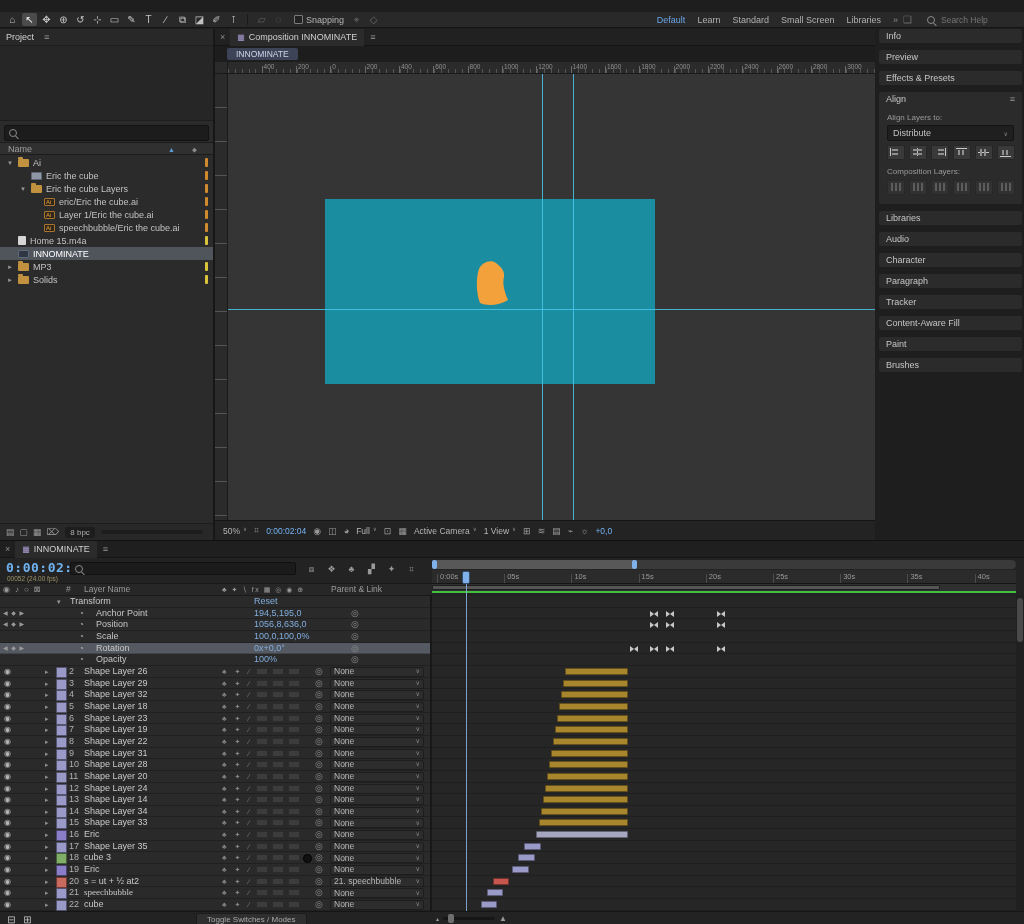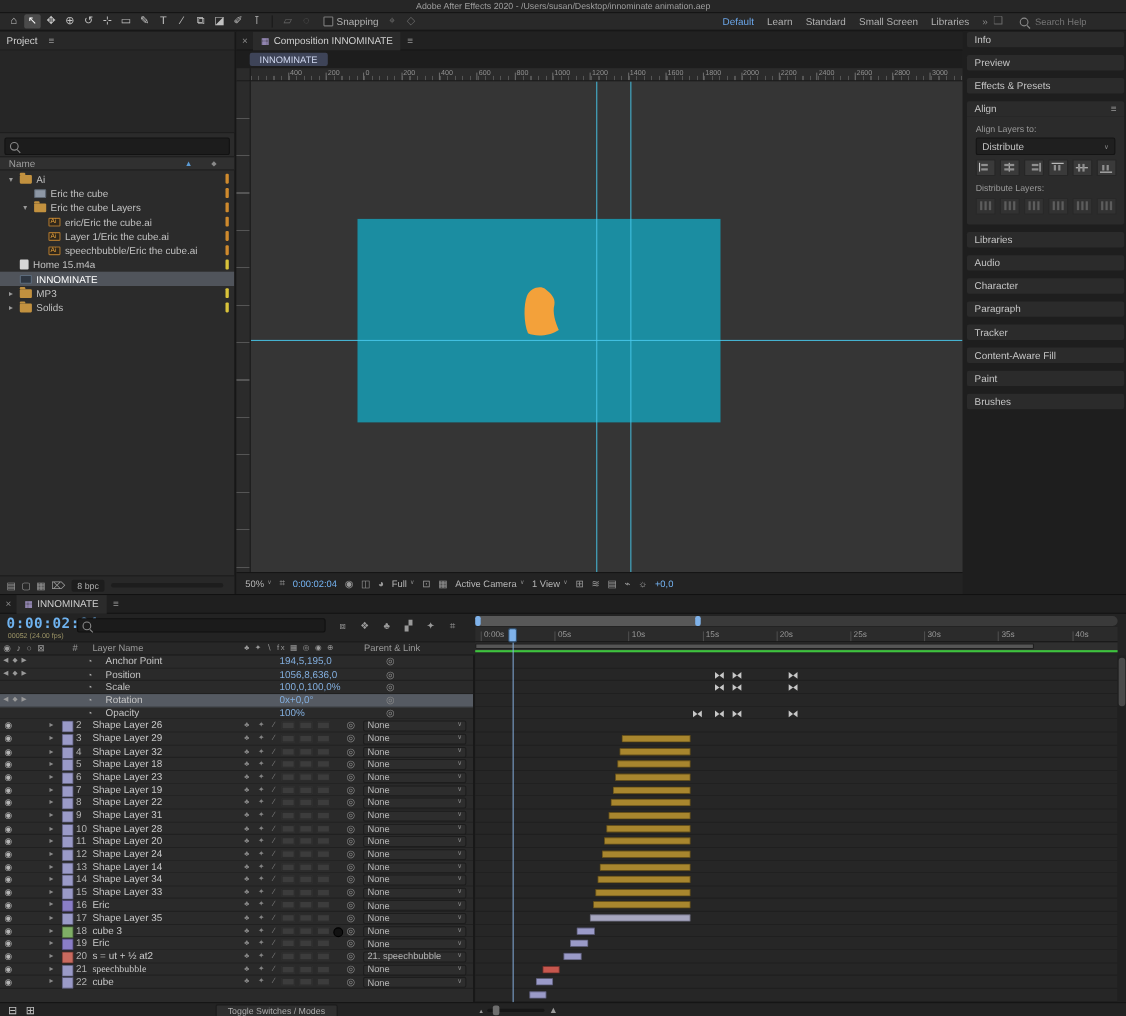--- a/index.html
+++ b/index.html
@@ -156,21 +156,20 @@
   .zoomctl{position:absolute;left:436px;top:1px;display:flex;align-items:center;gap:4px;color:#9a9a9a;height:11px;}
   .zo{font-size:6px;} .zi{font-size:8px;}
   .zgroove{position:relative;width:52px;height:3px;background:#161616;border-radius:2px;}
   .zhandle{position:absolute;left:5px;top:-3px;width:6px;height:9px;background:#6e6e6e;border-radius:2px;}
 </style>
 </head>
 <body>
 
 <div id="root">
 
-  <div id="titlebar">Adobe After Effects 2020 - /Users/susan/Desktop/innominate animation.aep</div>
 
   <div id="toolbar">
     <span id="tools" style="display:flex;gap:2px;">
         <span class="tool">⌂</span>
         <span class="tool active">↖</span>
         <span class="tool">✥</span>
         <span class="tool">⊕</span>
         <span class="tool">↺</span>
         <span class="tool">⊹</span>
         <span class="tool">▭</span>
@@ -438,21 +437,21 @@
           </span>
           <span class="albtn al-vc">
             <i></i>
             <b></b>
           </span>
           <span class="albtn al-b">
             <i></i>
             <b></b>
           </span>
         </div>
-      <div class="allabel">Distribute Layers:</div>
+      <div class="allabel">Composition Layers:</div>
       <div class="alrow" id="distbuttons">
           <span class="albtn dist">
             <b></b>
           </span>
           <span class="albtn dist">
             <b></b>
           </span>
           <span class="albtn dist">
             <b></b>
           </span>
@@ -556,20 +555,25 @@
         <span class="tllab" style="left: 478.4px;">35s</span>
         <span class="tltick" style="left: 542.6px;"></span>
         <span class="tllab" style="left: 545.6px;">40s</span>
       </div>
     <div class="workarea">
       <div class="wabar"></div>
     </div>
     <div class="cacheline"></div>
     <div id="tlrows">
         <div class="trow">
+          <span class="tx gx" style="left: 57px;">▾</span>
+          <span class="tx gname" style="left: 70px;">Transform</span>
+          <span class="tx val" style="left: 254px;">Reset</span>
+        </div>
+        <div class="trow">
           <span class="tx nav" style="left: 3px;">◀ ◆ ▶</span>
           <span class="tx watch" style="left: 79px;">◔</span>
           <span class="tx pname" style="left: 96px;">Anchor Point</span>
           <span class="tx val" style="left: 254px;">194,5,195,0</span>
           <span class="tx circ" style="left: 351px;">◎</span>
         </div>
         <div class="trow">
           <span class="tx nav" style="left: 3px;">◀ ◆ ▶</span>
           <span class="tx watch" style="left: 79px;">◔</span>
           <span class="tx pname" style="left: 96px;">Position</span>

